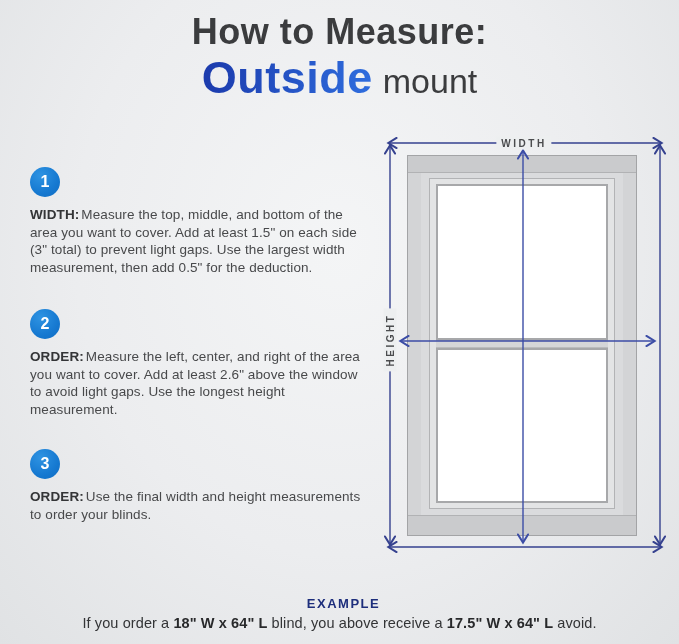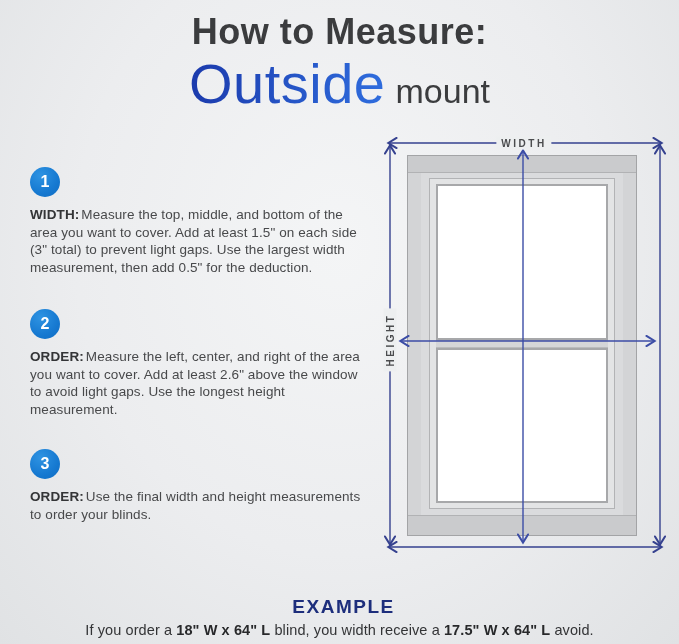--- a/index.html
+++ b/index.html
@@ -7,21 +7,21 @@
     position:relative;width:679px;height:644px;overflow:hidden;
     background:radial-gradient(ellipse at 50% 38%, #f4f5f6 0%, #ecedef 55%, #e0e2e4 100%);
     font-family:"Liberation Sans", sans-serif;
     -webkit-font-smoothing:antialiased;
   }
 
   
   .title-wrap{position:absolute;top:12px;left:0;right:0;text-align:center;line-height:1.1;}
   .title-line1{font-size:36px;font-weight:700;color:#3b3c3e;letter-spacing:.5px;}
   .title-line2{margin-top:1px;}
-  .title-highlight{font-size:56px;font-weight:400;color:#2150c4;letter-spacing:.5px;}
+  .title-highlight{font-size:45px;font-weight:700;color:#2150c4;letter-spacing:.5px;}
   @supports ((-webkit-background-clip:text) or (background-clip:text)){
     .title-highlight{
       background:linear-gradient(95deg,#1c3cae 5%,#2e6bdc 95%);
       -webkit-background-clip:text;background-clip:text;color:transparent;
     }
   }
   .title-suffix{font-size:34px;font-weight:400;color:#3b3c3e;margin-left:10px;}
 
   
   .step{position:absolute;left:30px;width:336px;}
@@ -53,21 +53,21 @@
   .arrows{position:absolute;left:0;top:0;}
   .dim-label{
     position:absolute;font-size:10px;font-weight:700;letter-spacing:2.5px;
     color:#4b4c4e;background:#ecee f0;background:#edeff0;padding:1px 5px;white-space:nowrap;
   }
   .width-label{left:146px;top:13px;transform:translate(-50%,-50%);text-align:center;}
   .height-label{left:12px;top:210px;transform:translate(-50%,-50%) rotate(-90deg);}
 
   
   .example{position:absolute;left:0;right:0;top:596px;text-align:center;}
-  .example-heading{font-size:19px;font-weight:800;color:#1d2e7c;letter-spacing:1.5px;padding-left:8px;}
+  .example-heading{font-size:13px;font-weight:800;color:#1d2e7c;letter-spacing:1.5px;padding-left:8px;}
   .example-text{margin:4px 0 0;font-size:14.5px;color:#333436;letter-spacing:.1px;}
   .example-text strong{color:#28292b;font-weight:700;}
 </style>
 </head>
 <body>
 
 <div class="canvas">
 
   <div class="title-wrap">
     <div class="title-line1">How to Measure:</div>
@@ -127,16 +127,16 @@
       <line x1="145" y1="21" x2="145" y2="412" stroke="#3c4da6" stroke-width="1.4" marker-start="url(#ah2)" marker-end="url(#ah2)"></line>
       <line x1="23" y1="211" x2="276" y2="211" stroke="#3c4da6" stroke-width="1.4" marker-start="url(#ah2)" marker-end="url(#ah2)"></line>
     </svg>
 
     <span class="dim-label width-label">WIDTH</span>
     <span class="dim-label height-label">HEIGHT</span>
   </div>
 
   <div class="example">
     <div class="example-heading">EXAMPLE</div>
-    <p class="example-text"><span>If you order a </span><strong>18" W x 64" L</strong><span> blind, you width receive a </span><strong>17.5" W x 64" L</strong><span> avoid.</span></p>
+    <p class="example-text"><span>If you order a </span><strong>18" W x 64" L</strong><span> blind, you above receive a </span><strong>17.5" W x 64" L</strong><span> avoid.</span></p>
   </div>
 
 </div>
 
 </body></html>

